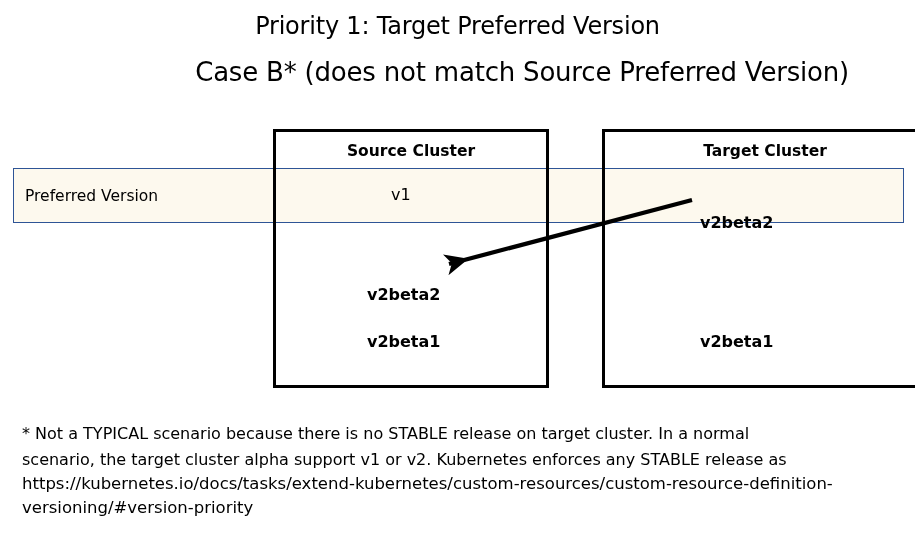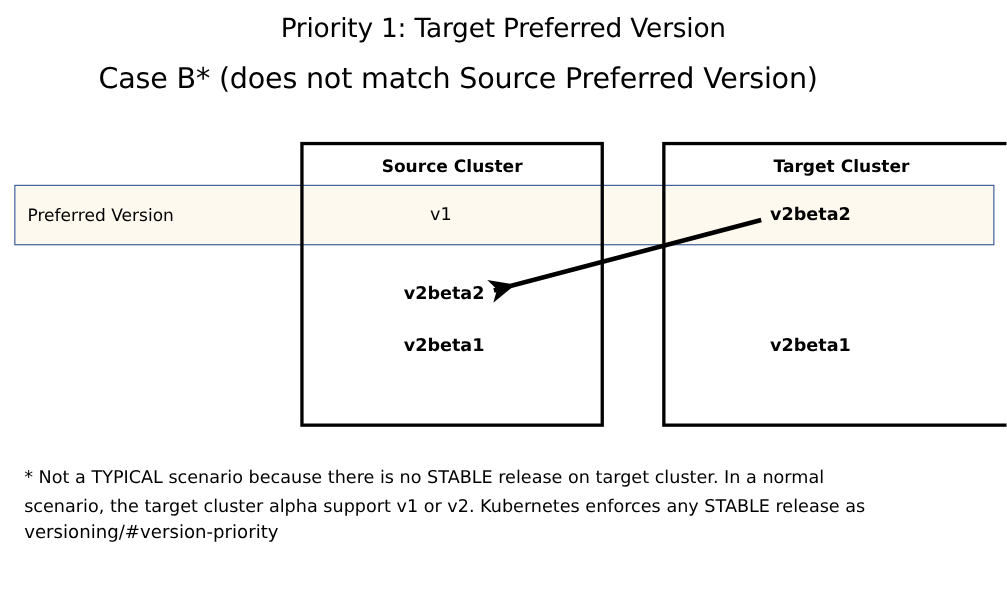--- a/index.html
+++ b/index.html
@@ -30,23 +30,23 @@
     width: 915px;
     text-align: center;
     font-size: 24px;
     line-height: 44px;
     font-weight: 400;
     letter-spacing: -0.2px;
     white-space: nowrap;
   }
   .subtitle {
     position: absolute;
-    left: 0; top: 54px;
+    left: 16px; top: 54px;
     width: 833px;
-    text-align: center;
+    text-align: right;
     font-size: 26px;
     line-height: 36px;
     font-weight: 400;
     letter-spacing: -0.2px;
     white-space: nowrap;
   }
 
   
   .row-band {
     position: absolute;
@@ -104,21 +104,21 @@
   }
 
   
   .value {
     position: absolute;
     z-index: 4;
     font-size: 16px;
     line-height: 20px;
     white-space: nowrap;
   }
-  .value.bold { font-weight: 700; }
+  .value.bold { font-weight: 700; margin-top: 28px; }
   .value.plain { font-weight: 400; text-align: right; }
 
   #val-source-preferred { left: 391px; top: 185px; }
   #val-target-preferred { left: 700px; top: 185px; }
   #val-source-supported-1 { left: 367px; top: 257px; }
   #val-source-supported-2 { left: 367px; top: 304px; }
   #val-target-supported-1 { left: 700px; top: 304px; }
 
   
   #arrow-svg {
@@ -188,16 +188,17 @@
       <marker id="arrowhead" markerWidth="6" markerHeight="6" refX="5.2" refY="3" orient="auto" markerUnits="strokeWidth">
         <path d="M 6 0.45 L 0.4 3 L 6 5.55 L 4.5 3 Z" fill="#000000"></path>
       </marker>
     </defs>
     <line id="arrow-line" x1="692" y1="200" x2="449" y2="264" stroke="#000000" stroke-width="4.2" marker-end="url(#arrowhead)"></line>
   </svg>
 
   <div class="footnote">
     <div class="fn-line">* Not a TYPICAL scenario because there is no STABLE release on target cluster. In a normal</div>
     <div class="fn-line">scenario, the target cluster alpha support v1 or v2. Kubernetes enforces any STABLE release as</div>
+    <div class="fn-url">https://kubernetes.io/docs/tasks/extend-kubernetes/custom-resources/custom-resource-definition-</div>
     <div class="fn-url">versioning/#version-priority</div>
   </div>
 
 </div>
 
 </body></html>

